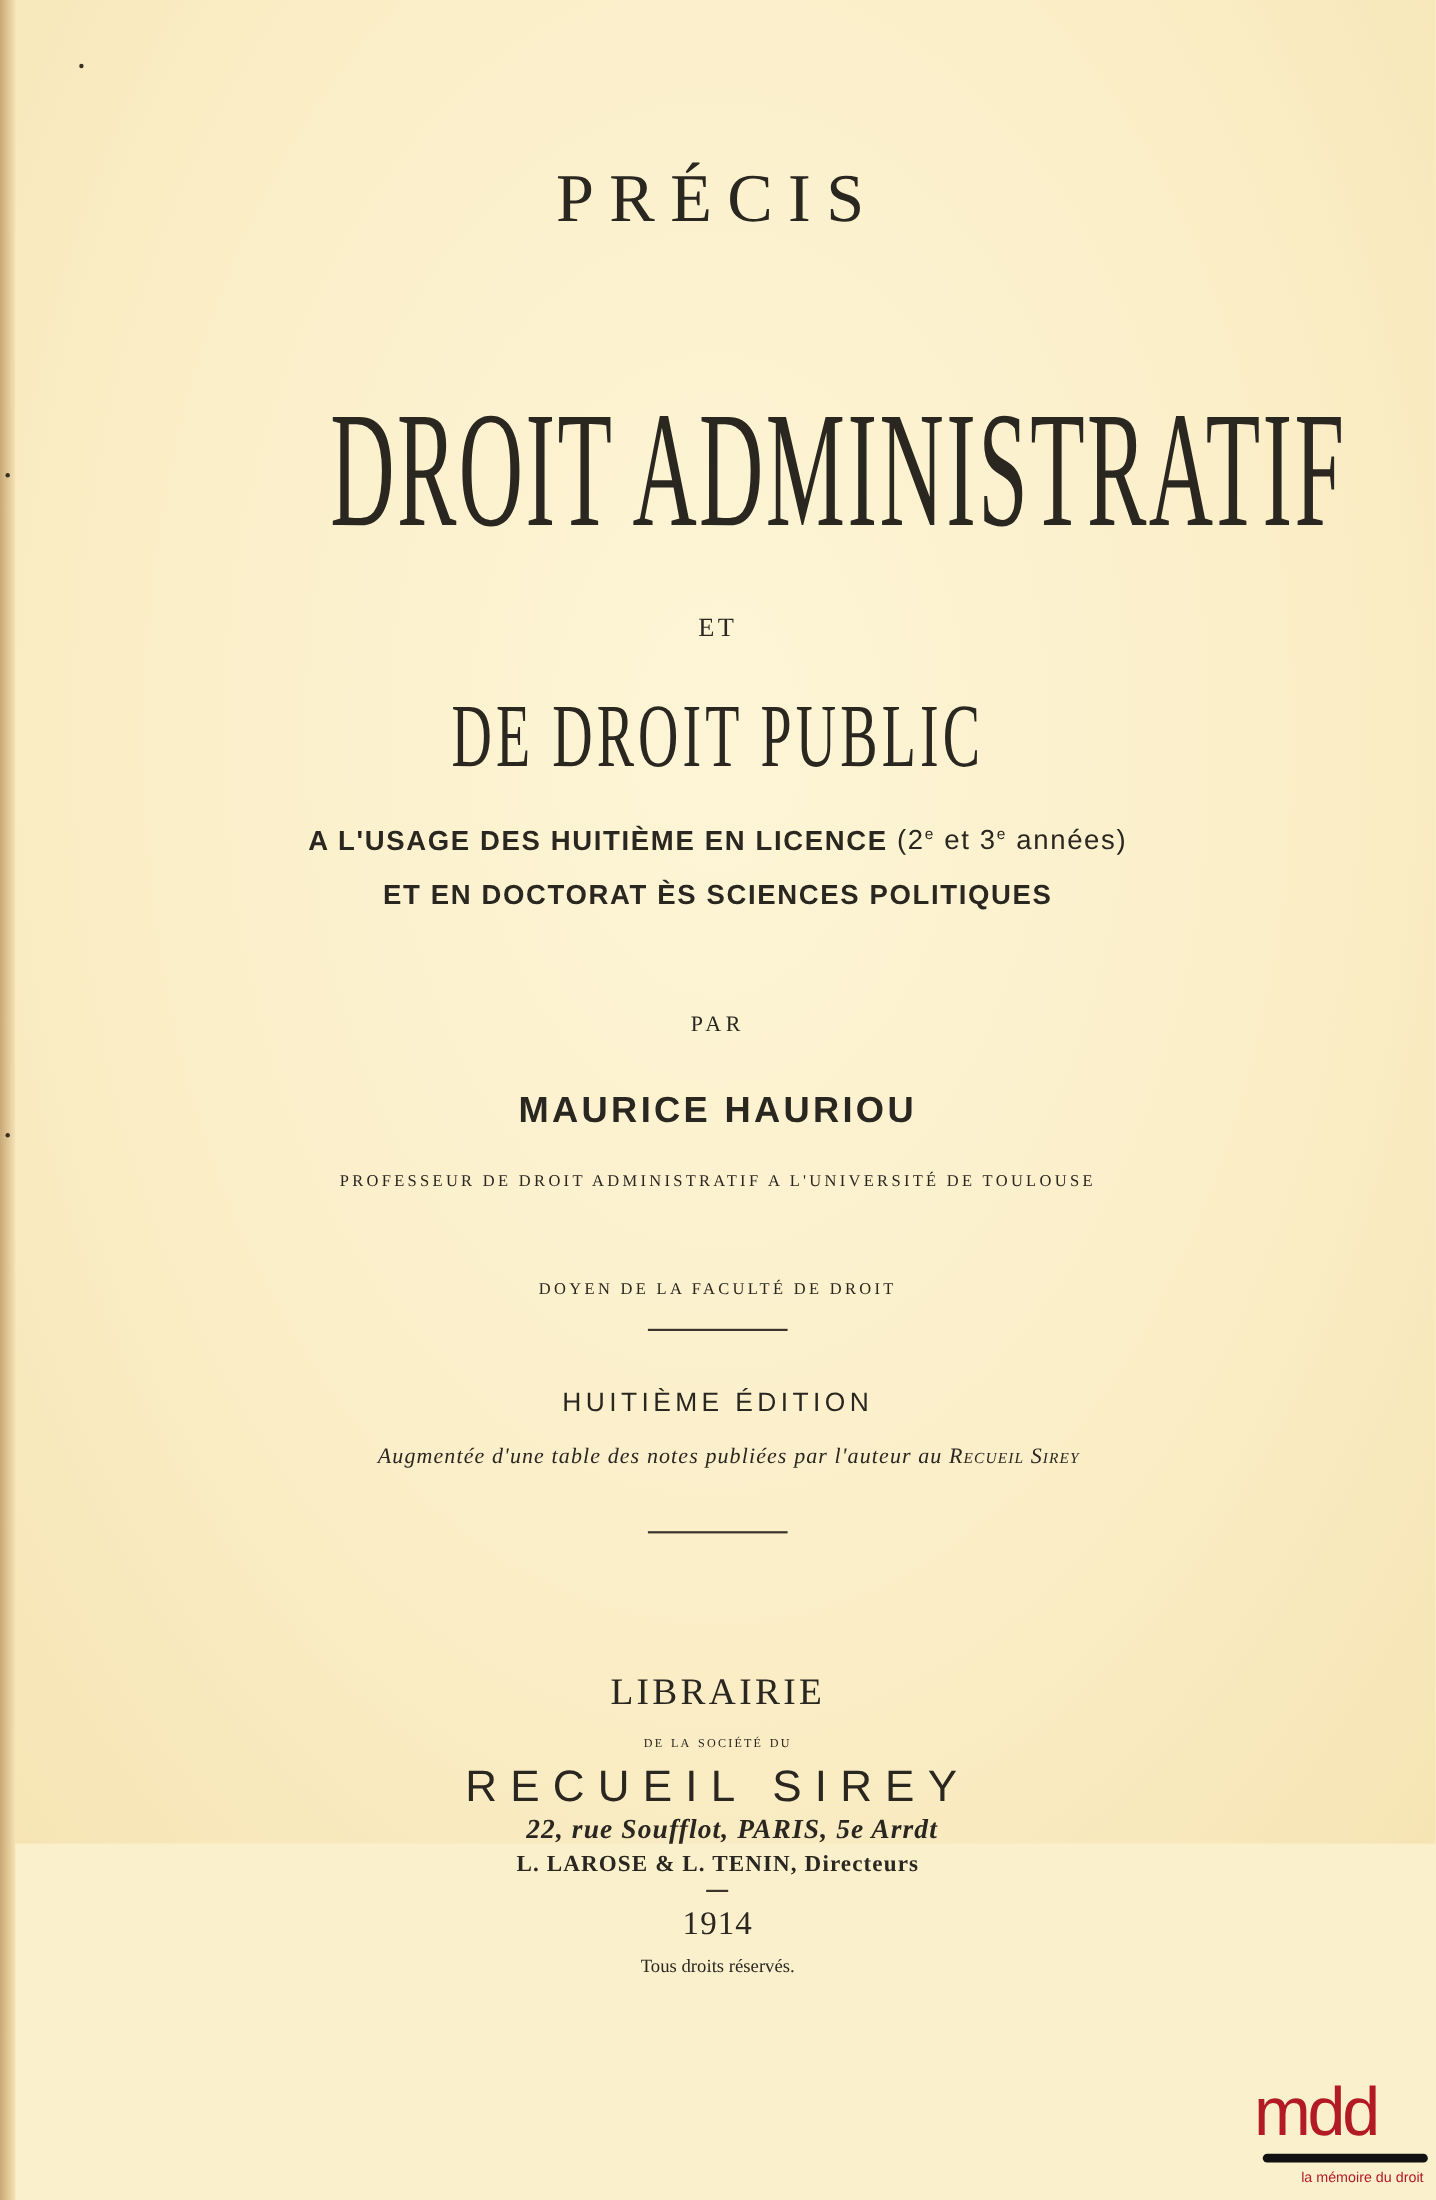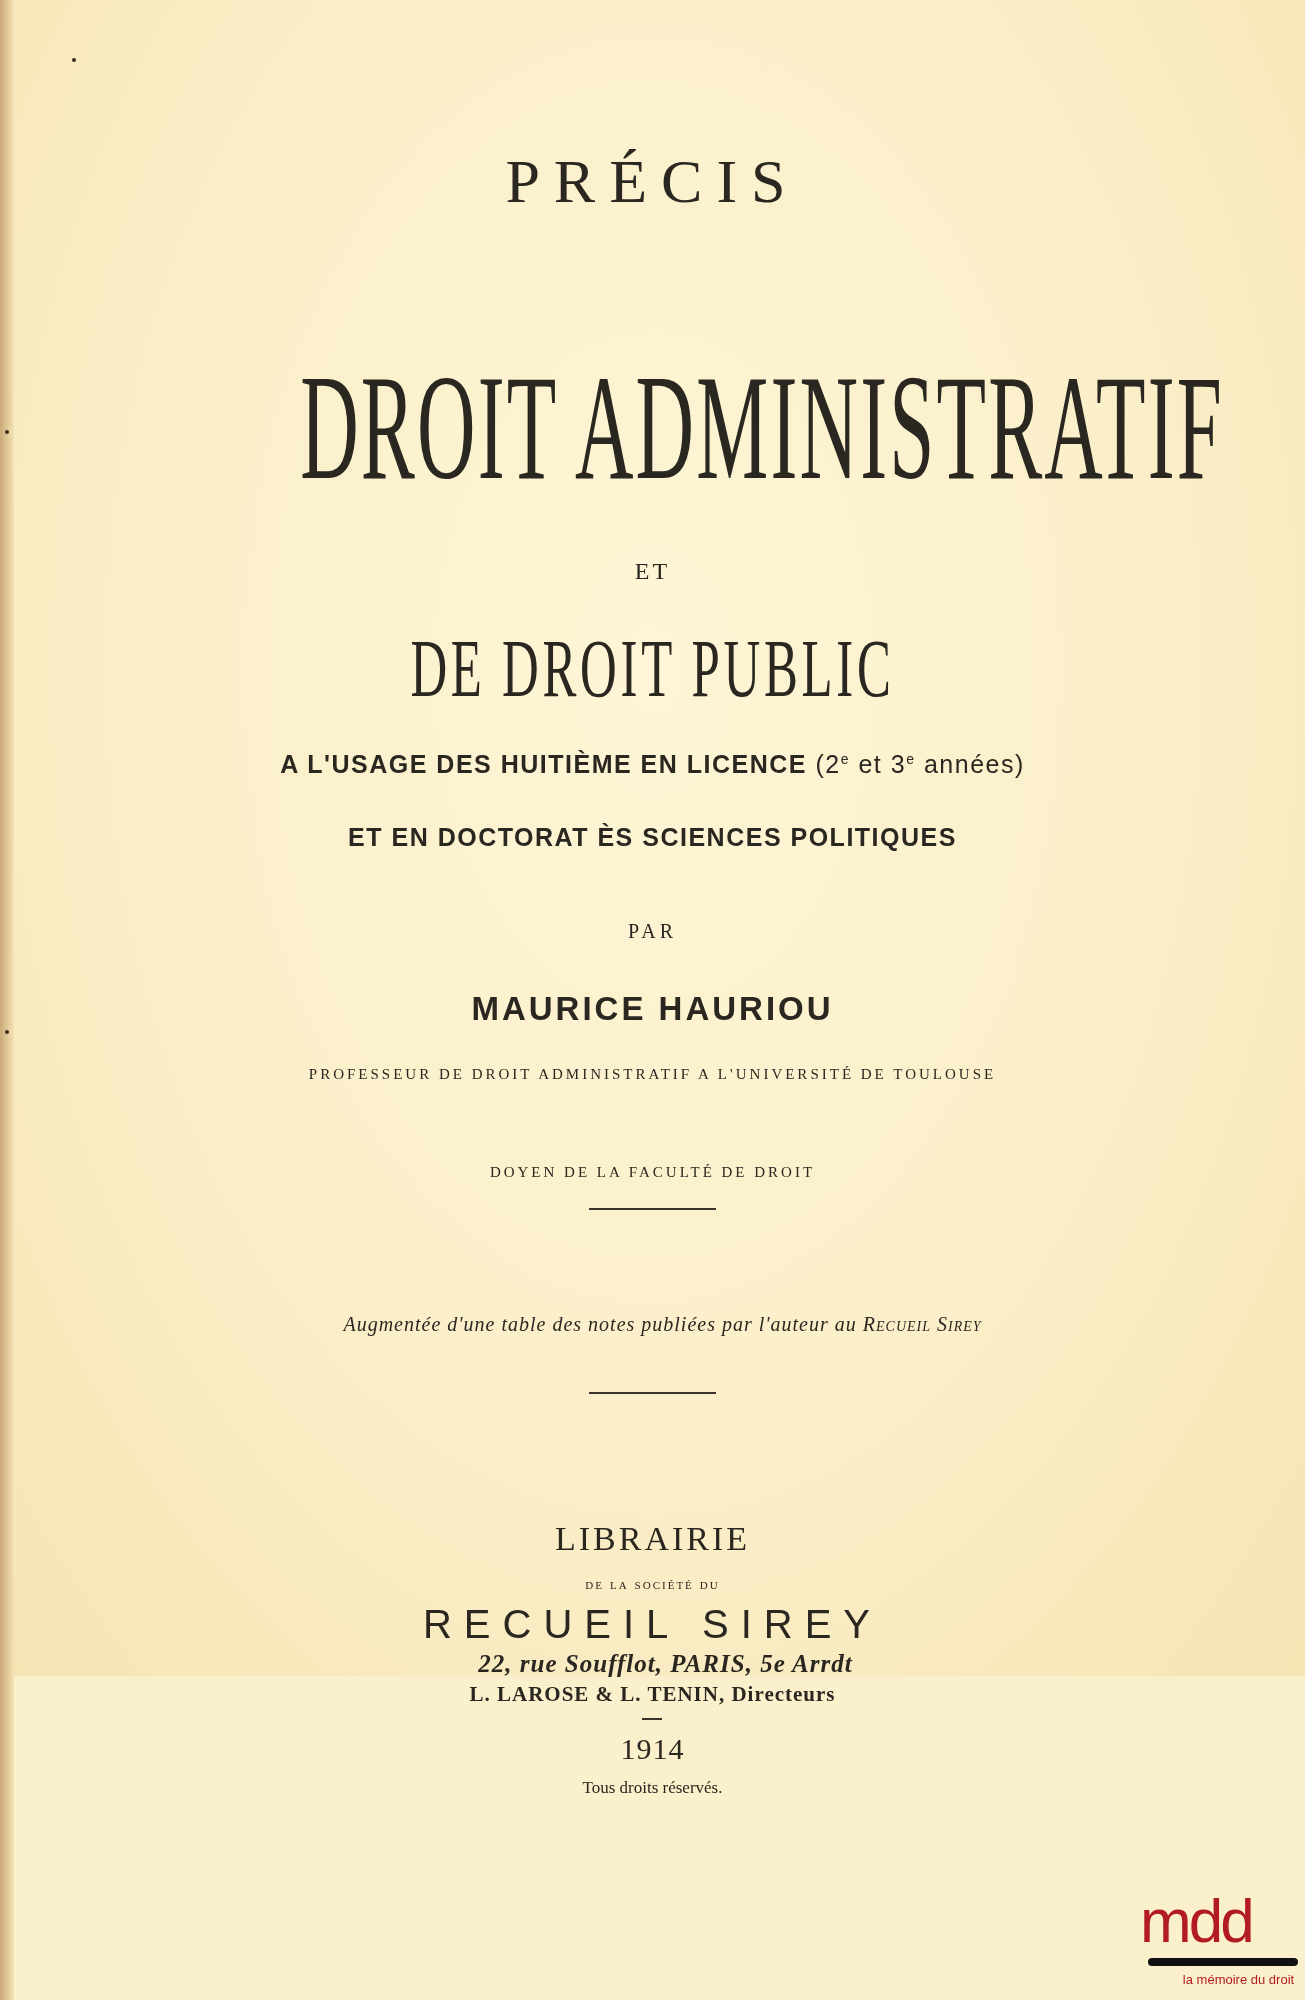--- a/index.html
+++ b/index.html
@@ -31,21 +31,21 @@
   .droit-public {
     top:628px; font-size:82px; line-height:82px;
     transform:scaleX(0.62); transform-origin:50% 0; letter-spacing:6px;
   }
   .usage {
     top:750px; font-size:25px; font-weight:bold;
     font-family:"Liberation Sans", sans-serif; letter-spacing:1.5px;
   }
   .usage sup { font-size:14px; font-weight:normal; }
   .usage .nb { font-weight:normal; }
-  .doct { top:800px; font-size:25px; font-weight:bold; font-family:"Liberation Sans", sans-serif; letter-spacing:1.5px;margin-top:23px; }
+  .doct { top:800px; font-size:25px; font-weight:bold; font-family:"Liberation Sans", sans-serif; letter-spacing:1.5px; }
   .par { top:920px; font-size:20px; letter-spacing:4px; }
   .author { top:990px; font-size:33px; font-weight:bold; font-family:"Liberation Sans", sans-serif; letter-spacing:3px; }
   .prof1 { top:1066px; font-size:15px; letter-spacing:3px; }
   .prof2 { top:1164px; font-size:15px; letter-spacing:3px; }
   .rule { position:absolute; height:2px; background:#3a342a; }
   .r1 { left:589px; top:1208px; width:127px; }
   .r2 { left:589px; top:1392px; width:127px; }
   .edition { top:1262px; font-size:24px; font-family:"Liberation Sans", sans-serif; letter-spacing:4px; }
   .augm { top:1313px; font-size:20px; font-style:italic; letter-spacing:1px;margin-left:10px; }
   .augm .sc { font-variant:small-caps; }
@@ -83,20 +83,21 @@
     <span class="nb"><span>(2</span><sup>e</sup><span> et 3</span><sup>e</sup><span> années)</span></span>
   </div>
   <div class="c doct">ET EN DOCTORAT ÈS SCIENCES POLITIQUES</div>
 
   <div class="c par">PAR</div>
   <div class="c author">MAURICE HAURIOU</div>
   <div class="c prof1">PROFESSEUR DE DROIT ADMINISTRATIF A L'UNIVERSITÉ DE TOULOUSE</div>
   <div class="c prof2">DOYEN DE LA FACULTÉ DE DROIT</div>
 
   <div class="rule r1"></div>
+  <div class="c edition">HUITIÈME ÉDITION</div>
   <div class="c augm"><span>Augmentée d'une table des notes publiées par l'auteur au </span><span class="sc">Recueil Sirey</span></div>
   <div class="rule r2"></div>
 
   <div class="c librairie">LIBRAIRIE</div>
   <div class="c societe">de la société du</div>
   <div class="c recueil">RECUEIL SIREY</div>
   <div class="c addr">22, rue Soufflot, PARIS, 5e Arrdt</div>
   <div class="c dirs">L. LAROSE &amp; L. TENIN, Directeurs</div>
   <div class="rule r3"></div>
   <div class="c year">1914</div>

